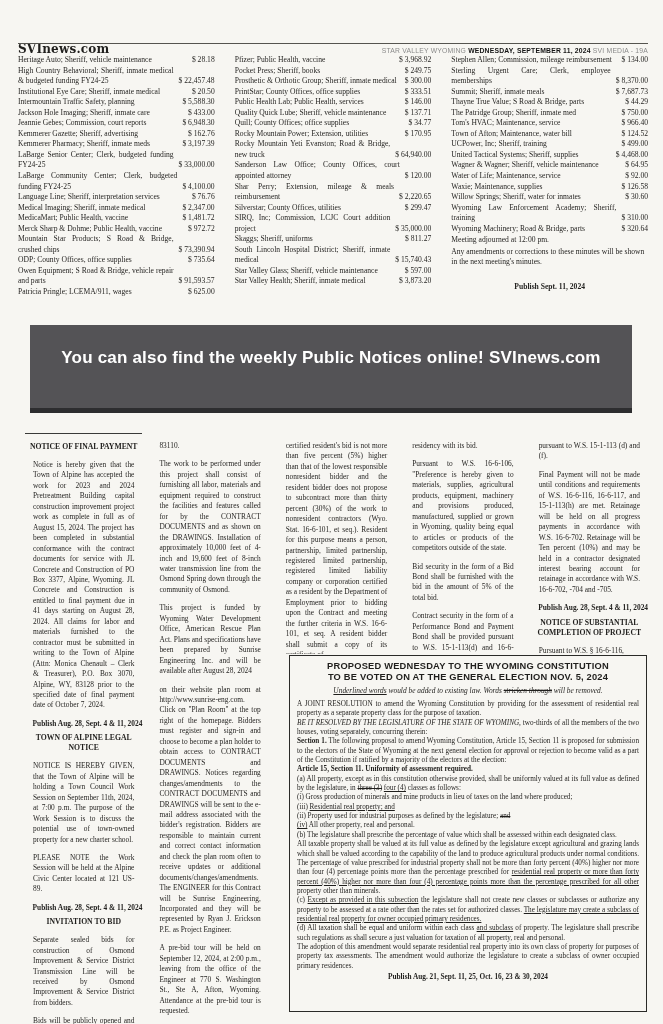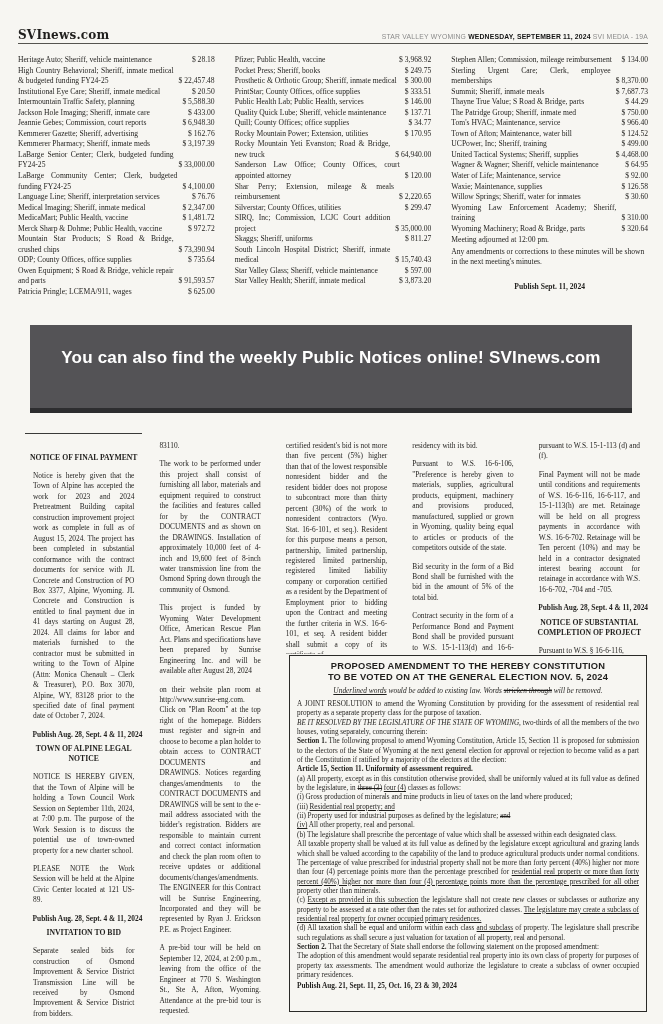--- a/index.html
+++ b/index.html
@@ -1,19 +1,19 @@
 <!DOCTYPE html>
 <html><head>
 <meta charset="utf-8">
 <style>
   html,body{margin:0;padding:0;background:#eceae6;}
   .page{position:relative;width:663px;height:1024px;background:#f7f6f2;overflow:hidden;
         font-family:"Liberation Serif","DejaVu Serif",serif;color:#201f1d;}
   
-  .masthead{position:absolute;left:18px;right:15px;top:28px;display:flex;
+  .masthead{position:absolute;left:18px;right:15px;top:42px;display:flex;
             justify-content:space-between;align-items:baseline;}
   .site-name{font-family:"DejaVu Serif",serif;font-weight:bold;font-size:12px;letter-spacing:.2px;}
   .dateline{font-family:"Liberation Sans","DejaVu Sans",sans-serif;font-size:6.8px;color:#8a8a8a;
             letter-spacing:.2px;}
   .dateline .dl-bold{color:#141414;font-weight:bold;}
   .header-rule{position:absolute;left:18px;right:15px;top:43px;border-top:1.5px solid #55544f;}
   
   .expenses{position:absolute;left:18px;right:15px;top:55px;display:flex;gap:20px;}
   .exp-col{flex:1 1 0;font-size:7.6px;line-height:10.55px;}
   .exp-item{display:flex;justify-content:space-between;align-items:flex-end;gap:5px;}
@@ -23,34 +23,34 @@
   .exp-pub{font-weight:bold;text-align:center;margin-top:14px;}
   
   .banner{position:absolute;left:30px;right:31px;top:325px;height:88px;background:#545356;
           border-bottom:5px solid #2d2d2f;box-sizing:border-box;}
   .banner-text{font-family:"Liberation Sans","DejaVu Sans",sans-serif;font-weight:bold;
                color:#ffffff;font-size:17px;text-align:center;padding-top:23px;letter-spacing:.2px;}
   
   .notices{position:absolute;left:25px;right:15px;top:433px;bottom:0;display:flex;gap:9px;}
   .ncol{flex:1 1 0;font-size:7.4px;line-height:10.45px;}
   .ncol-short{max-height:221px;overflow:hidden;}
-  .ncol-rule{border-top:1px solid #3a3a38;padding-top:15px;}
+  .ncol-rule{border-top:1px solid #3a3a38;padding-top:4px;}
   .nblock{margin:8px;}
   .blk-p{text-align:justify;}
   .blk-h{font-weight:bold;text-align:center;font-size:7.7px;line-height:10px;margin:4px 0 2px;}
   .blk-pub{font-weight:bold;text-align:right;margin:1px 0 3px;}
   
   .amend-box{position:absolute;left:264px;top:222px;width:358px;height:357px;z-index:2;
              background:#f7f6f2;border:1px solid #2a2a28;box-sizing:border-box;
              padding:5px 7px;overflow:hidden;}
   .amend-title{font-family:"Liberation Sans","DejaVu Sans",sans-serif;font-weight:bold;
                font-size:9.3px;line-height:11px;text-align:center;letter-spacing:.2px;}
   .amend-note{font-size:7.4px;line-height:10px;text-align:center;margin:3px 0 4px;}
   .box-p{font-size:7.2px;line-height:9.35px;text-align:justify;}
-  .amend-pub{font-weight:bold;text-align:left;font-size:7.3px;line-height:10px;margin-top:1px;}
+  .amend-pub{font-weight:bold;text-align:center;font-size:7.3px;line-height:10px;margin-top:1px;}
   
   .sg-n{} .sg-b{font-weight:bold;} .sg-i{font-style:italic;}
   .sg-u{text-decoration:underline;} .sg-st{text-decoration:line-through;}
   .sg-iu{font-style:italic;text-decoration:underline;}
   .sg-ist{font-style:italic;text-decoration:line-through;text-align:center;}
 </style>
 </head>
 <body>
 
 <div class="page">
@@ -367,38 +367,37 @@
     <div class="ncol ncol-short">
 
     <div class="nblock blk-p">pursuant to W.S. 15-1-113 (d) and (f).</div>
         <div class="nblock blk-p">Final Payment will not be made until conditions and requirements of W.S. 16-6-116, 16-6-117, and 15-1-113(h) are met. Retainage will be held on all progress payments in accordance with W.S. 16-6-702. Retainage will be Ten percent (10%) and may be held in a contractor designated interest bearing account for retainage in accordance with W.S. 16-6-702, -704 and -705.</div>
         <div class="nblock blk-pub">Publish Aug. 28, Sept. 4 &amp; 11, 2024</div>
         <div class="nblock blk-h">NOTICE OF SUBSTANTIAL COMPLETION OF PROJECT</div>
         <div class="nblock blk-p">Pursuant to W.S. § 16-6-116,</div>
       </div>
 
     <div class="amend-box">
-      <div class="amend-title">PROPOSED AMENDMENT TO THE HEREBY CONSTITUTION</div>
+      <div class="amend-title">PROPOSED WEDNESDAY TO THE WYOMING CONSTITUTION</div>
       <div class="amend-title">TO BE VOTED ON AT THE GENERAL ELECTION NOV. 5, 2024</div>
       <div class="amend-note"><span class="sg-iu">Underlined words</span><span class="sg-i"> would be added to existing law. Words </span><span class="sg-ist">stricken through</span><span class="sg-i"> will be removed.</span></div>
       <div>
 
       <div class="box-p"><span class="sg-n">A JOINT RESOLUTION to amend the Wyoming Constitution by providing for the assessment of residential real property as a separate property class for the purpose of taxation.</span></div>
           <div class="box-p"><span class="sg-i">BE IT RESOLVED BY THE LEGISLATURE OF THE STATE OF WYOMING,</span><span class="sg-n"> two-thirds of all the members of the two houses, voting separately, concurring therein:</span></div>
           <div class="box-p"><span class="sg-b">Section 1.</span><span class="sg-n"> The following proposal to amend Wyoming Constitution, Article 15, Section 11 is proposed for submission to the electors of the State of Wyoming at the next general election for approval or rejection to become valid as a part of the Constitution if ratified by a majority of the electors at the election:</span></div>
           <div class="box-p"><span class="sg-b">Article 15, Section 11. Uniformity of assessment required.</span></div>
           <div class="box-p"><span class="sg-n">(a) All property, except as in this constitution otherwise provided, shall be uniformly valued at its full value as defined by the legislature, in </span><span class="sg-st">three (3)</span><span class="sg-n"> </span><span class="sg-u">four (4)</span><span class="sg-n"> classes as follows:</span></div>
           <div class="box-p"><span class="sg-n">(i) Gross production of minerals and mine products in lieu of taxes on the land where produced;</span></div>
           <div class="box-p"><span class="sg-n">(iii) </span><span class="sg-u">Residential real property; and</span></div>
           <div class="box-p"><span class="sg-n">(ii) Property used for industrial purposes as defined by the legislature; </span><span class="sg-st">and</span></div>
           <div class="box-p"><span class="sg-u">(iv)</span><span class="sg-n"> All other property, real and personal.</span></div>
           <div class="box-p"><span class="sg-n">(b) The legislature shall prescribe the percentage of value which shall be assessed within each designated class.</span></div>
           <div class="box-p"><span class="sg-n">All taxable property shall be valued at its full value as defined by the legislature except agricultural and grazing lands which shall be valued according to the capability of the land to produce agricultural products under normal conditions. The percentage of value prescribed for industrial property shall not be more than forty percent (40%) higher nor more than four (4) percentage points more than the percentage prescribed for </span><span class="sg-u">residential real property or more than forty percent (40%) higher nor more than four (4) percentage points more than the percentage prescribed for all other</span><span class="sg-n"> property other than minerals.</span></div>
           <div class="box-p"><span class="sg-n">(c) </span><span class="sg-u">Except as provided in this subsection</span><span class="sg-n"> the legislature shall not create new classes or subclasses or authorize any property to be assessed at a rate other than the rates set for authorized classes. </span><span class="sg-u">The legislature may create a subclass of residential real property for owner occupied primary residences.</span></div>
           <div class="box-p"><span class="sg-n">(d) All taxation shall be equal and uniform within each class </span><span class="sg-u">and subclass</span><span class="sg-n"> of property. The legislature shall prescribe such regulations as shall secure a just valuation for taxation of all property, real and personal.</span></div>
-          <div class="box-p"><span class="sg-b">Section 2.</span><span class="sg-n"> That the Secretary of State shall endorse the following statement on the proposed amendment:</span></div>
           <div class="box-p"><span class="sg-n">The adoption of this amendment would separate residential real property into its own class of property for purposes of property tax assessments. The amendment would authorize the legislature to create a subclass of owner occupied primary residences.</span></div>
         </div>
       <div class="amend-pub">Publish Aug. 21, Sept. 11, 25, Oct. 16, 23 &amp; 30, 2024</div>
     </div>
   </div>
 
 </div>
 
 </body></html>

